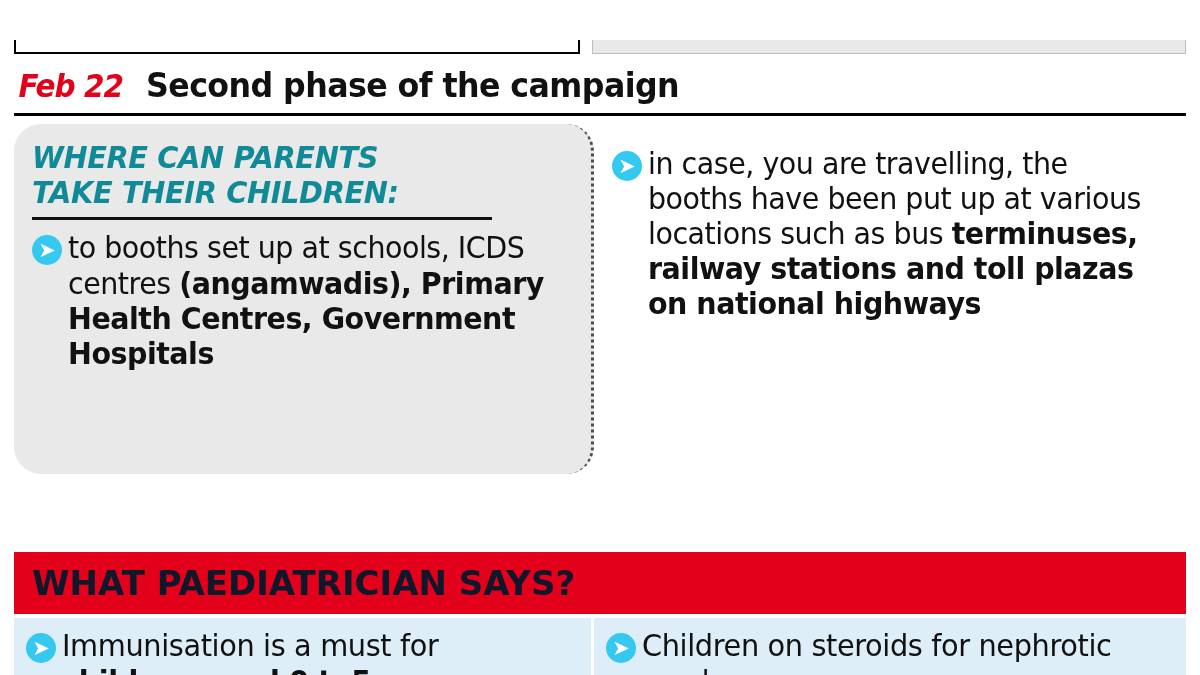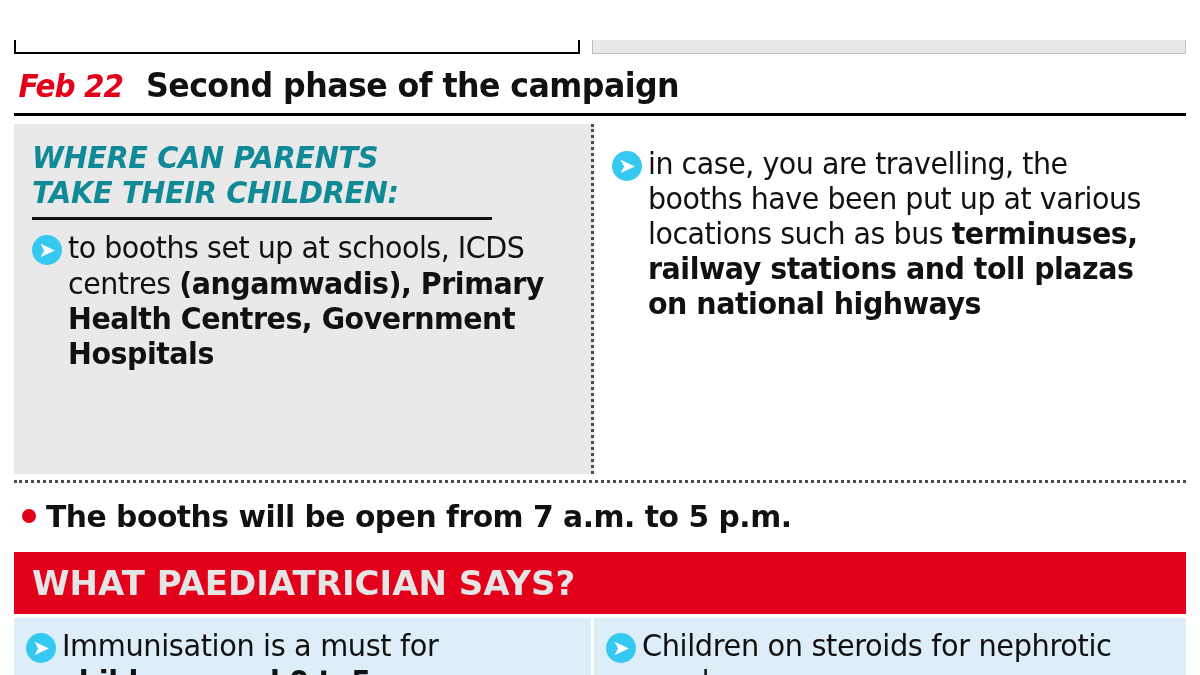--- a/index.html
+++ b/index.html
@@ -95,20 +95,21 @@
     left: 14px; top: 84px;
     width: 1172px; height: 350px;
     display: flex;
   }
   .col-left {
     width: 580px;
     background: #e9e9e9;
     padding: 16px 18px 12px 18px;
     box-sizing: border-box;
     border-right: 3px dotted #4d4d4d;
+    border-radius: 27px;
   }
   .col-right {
     flex: 1;
     background: #ffffff;
     padding: 22px 14px 0 18px;
     box-sizing: border-box;
   }
   .section-head {
     color: #0f8a96;
     font-size: 31px;
@@ -186,21 +187,21 @@
   
   .banner {
     position: absolute;
     left: 14px; top: 512px;
     width: 1172px; height: 62px;
     background: #e2001a;
     display: flex;
     align-items: center;
   }
   .banner-text {
-    color: #e5e5e5;
+    color: #0f172a;
     font-size: 34px;
     font-weight: bold;
     letter-spacing: 0px;
     padding-left: 18px;
     font-family: "DejaVu Sans", sans-serif;
   }
 
   
   .bottom {
     position: absolute;
@@ -262,24 +263,20 @@
       <div class="bullet-line">
         <div class="arrow">➤</div>
         <div class="body-text">
           <span class="thin">in case, you are travelling, the booths have been put up at various locations such as  bus </span><b>terminuses, railway stations and toll plazas on national highways</b>
         </div>
       </div>
     </div>
 
   </div>
 
-  <div class="note-row">
-    <div class="dot"></div>
-    <div class="note-text">The booths will be open from 7 a.m. to 5 p.m.</div>
-  </div>
 
   <div class="banner">
     <div class="banner-text">WHAT PAEDIATRICIAN SAYS?</div>
   </div>
 
   <div class="bottom">
     <div class="b-col left">
       <div class="bullet-line">
         <div class="arrow">➤</div>
         <div class="b-text">

